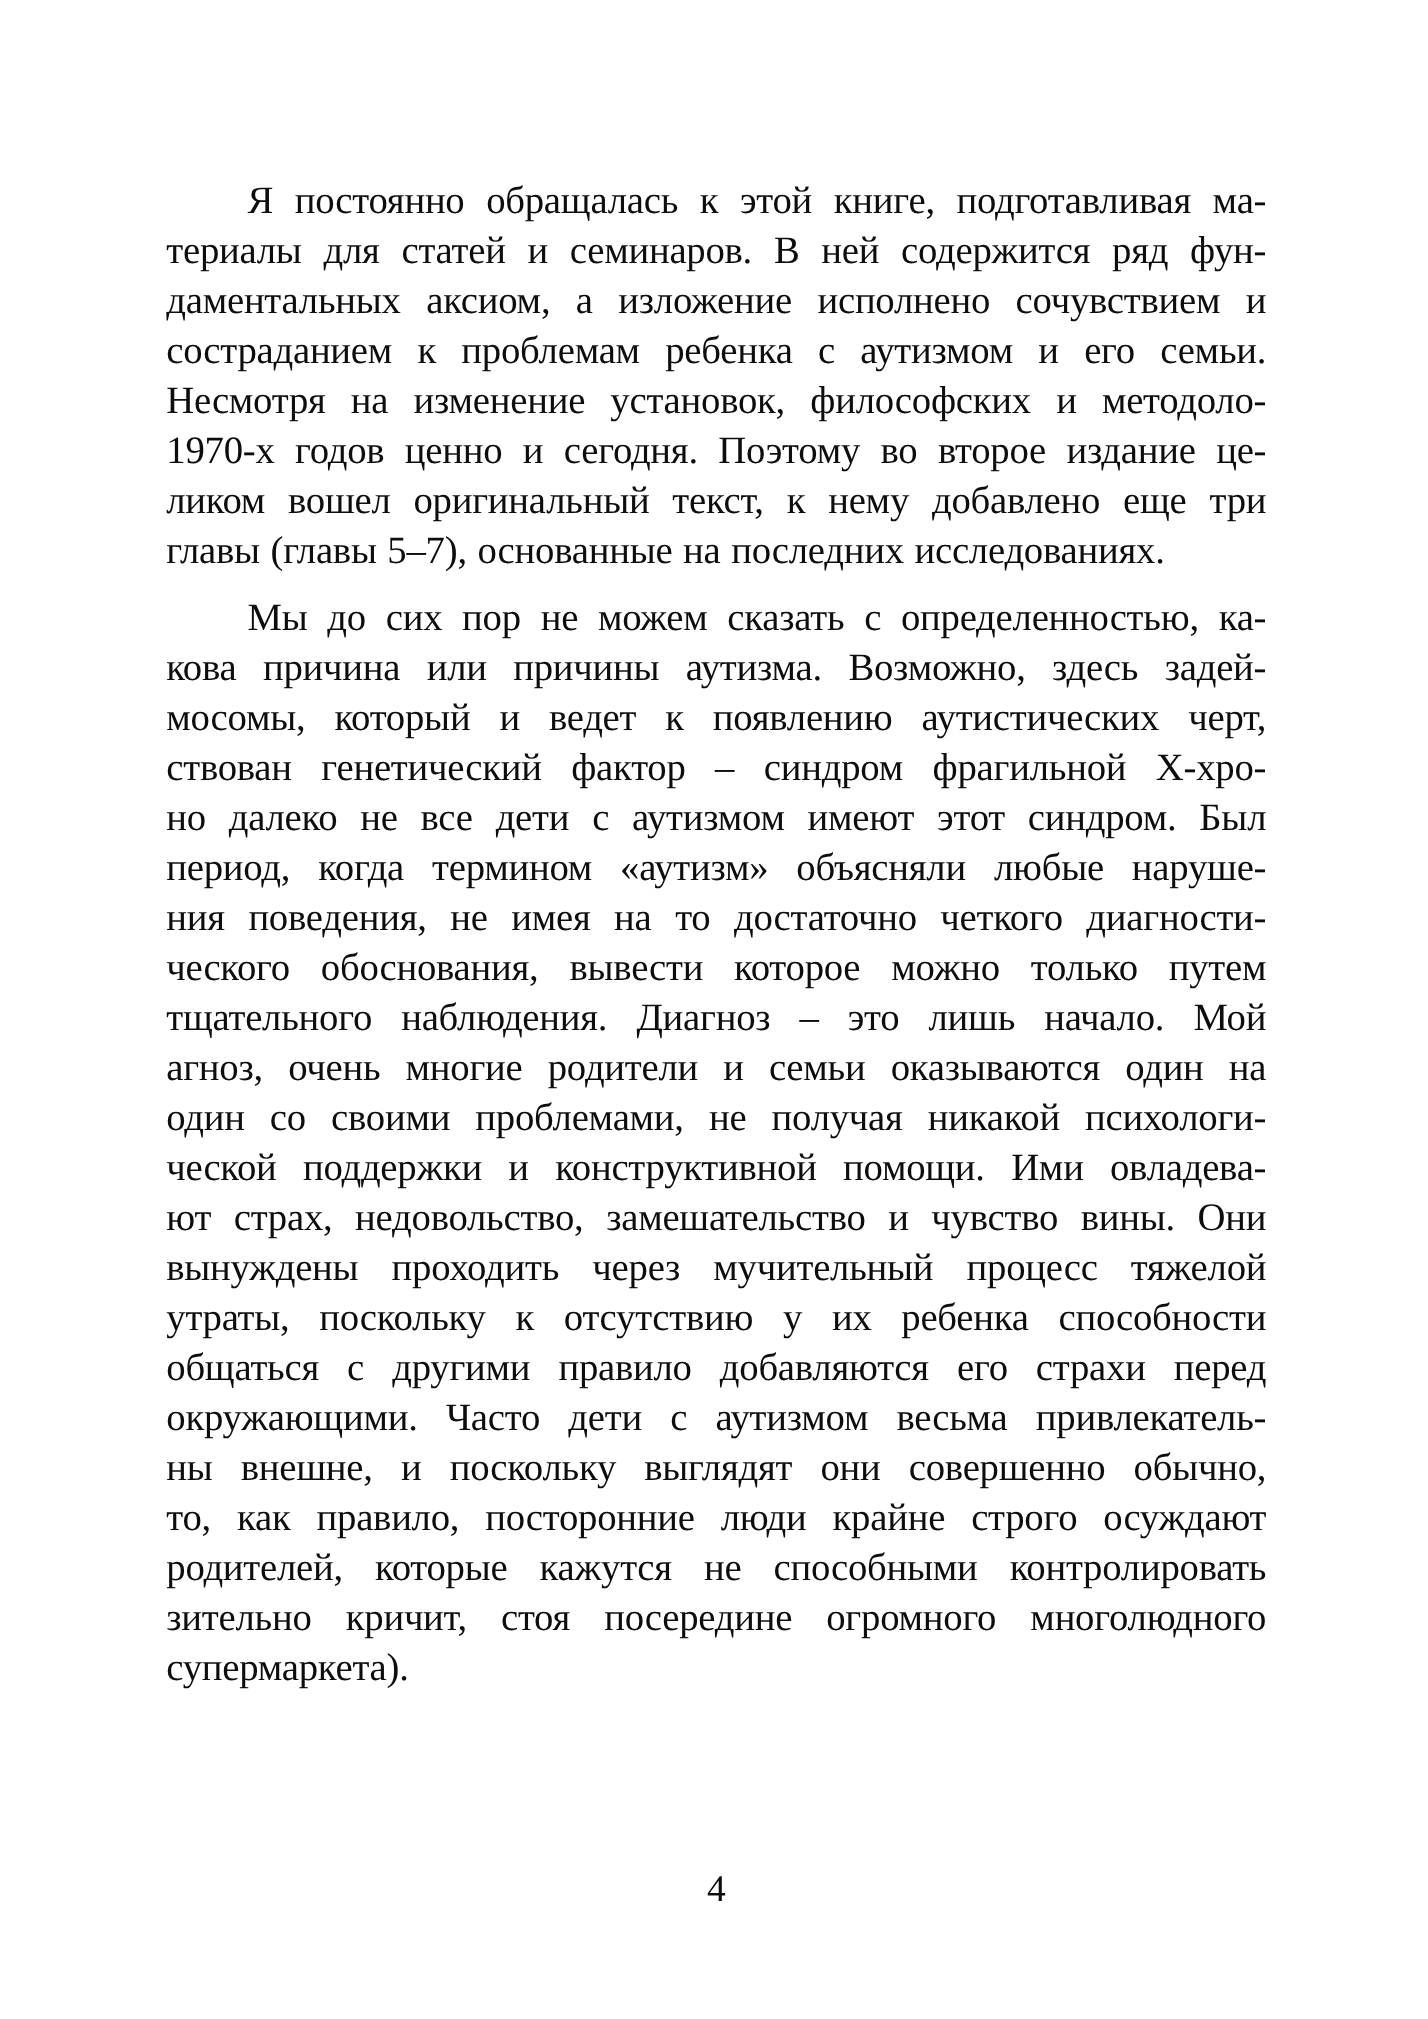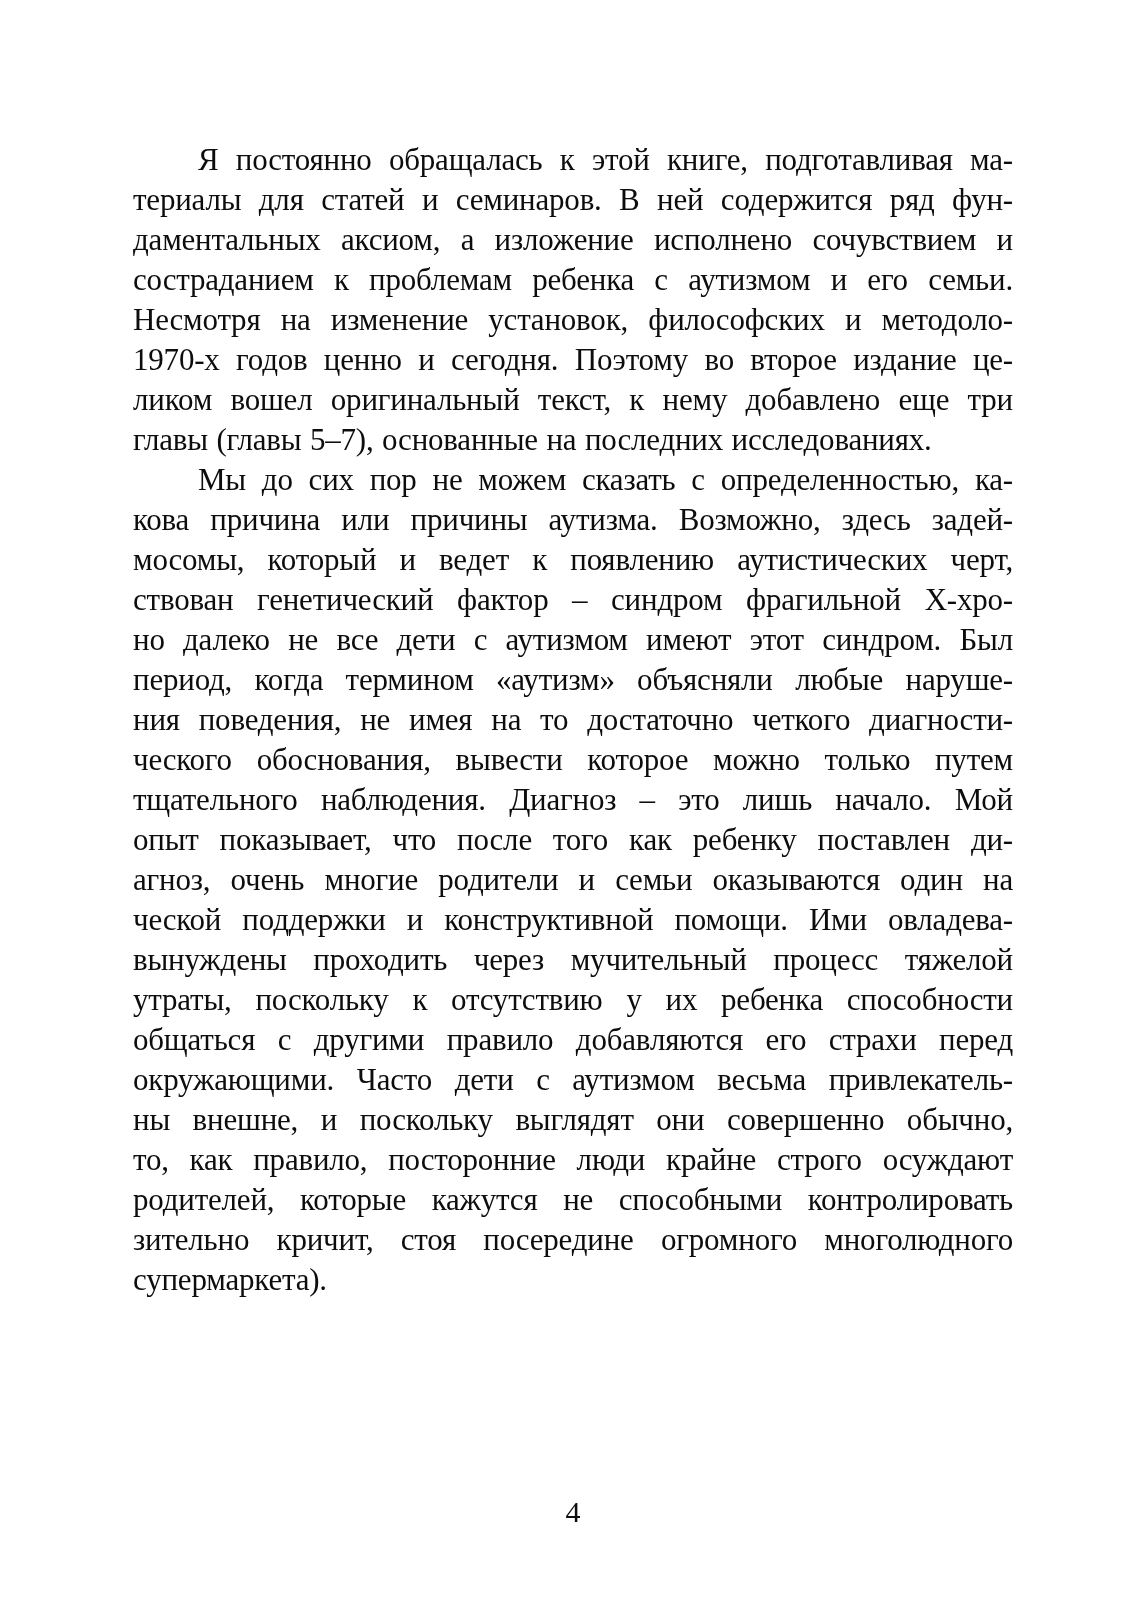--- a/index.html
+++ b/index.html
@@ -19,20 +19,21 @@
   .text-block {
     position: absolute;
     left: 133px;
     top: 140px;
     width: 880px;
   }
   .paragraph {
     margin: 0;
   }
   .paragraph + .paragraph {
+    margin-top: 14px;
   }
   .line {
     font-size: 31px;
     line-height: 40px;
     letter-spacing: -0.2px;
     word-spacing: 1px;
     text-align: justify;
     text-align-last: justify;
     -moz-text-align-last: justify;
   }
@@ -72,23 +73,24 @@
       <div class="paragraph">
         <div class="line first">Мы до сих пор не можем сказать с определенностью, ка-</div>
         <div class="line">кова причина или причины аутизма. Возможно, здесь задей-</div>
         <div class="line">мосомы, который и ведет к появлению аутистических черт,</div>
         <div class="line">ствован генетический фактор – синдром фрагильной Х-хро-</div>
         <div class="line">но далеко не все дети с аутизмом имеют этот синдром. Был</div>
         <div class="line">период, когда термином «аутизм» объясняли любые наруше-</div>
         <div class="line">ния поведения, не имея на то достаточно четкого диагности-</div>
         <div class="line">ческого обоснования, вывести которое можно только путем</div>
         <div class="line">тщательного наблюдения. Диагноз – это лишь начало. Мой</div>
-        <div class="line">опыт показывает, что после того как ребенку поставлен ди-</div>
         <div class="line">агноз, очень многие родители и семьи оказываются один на</div>
+        <div class="line">один со своими проблемами, не получая никакой психологи-</div>
         <div class="line">ческой поддержки и конструктивной помощи. Ими овладева-</div>
+        <div class="line">ют страх, недовольство, замешательство и чувство вины. Они</div>
         <div class="line">вынуждены проходить через мучительный процесс тяжелой</div>
         <div class="line">утраты, поскольку к отсутствию у их ребенка способности</div>
         <div class="line">общаться с другими правило добавляются его страхи перед</div>
         <div class="line">окружающими. Часто дети с аутизмом весьма привлекатель-</div>
         <div class="line">ны внешне, и поскольку выглядят они совершенно обычно,</div>
         <div class="line">то, как правило, посторонние люди крайне строго осуждают</div>
         <div class="line">родителей, которые кажутся не способными контролировать</div>
         <div class="line">зительно кричит, стоя посередине огромного многолюдного</div>
         <div class="line last">супермаркета).</div>
       </div>

